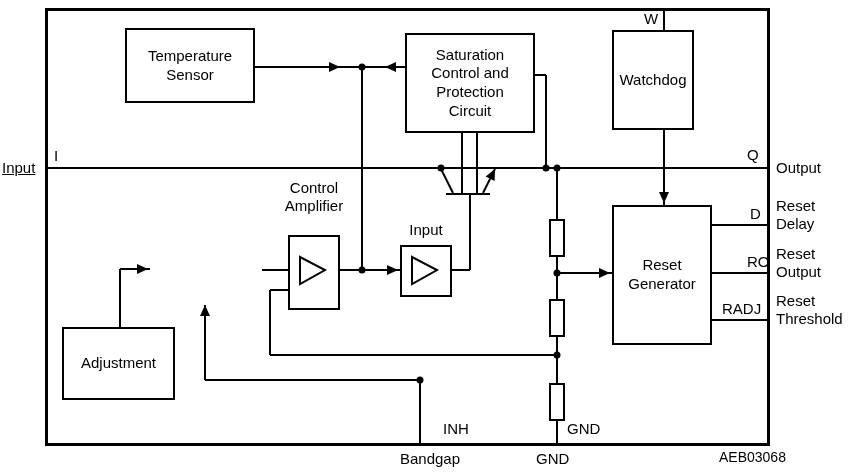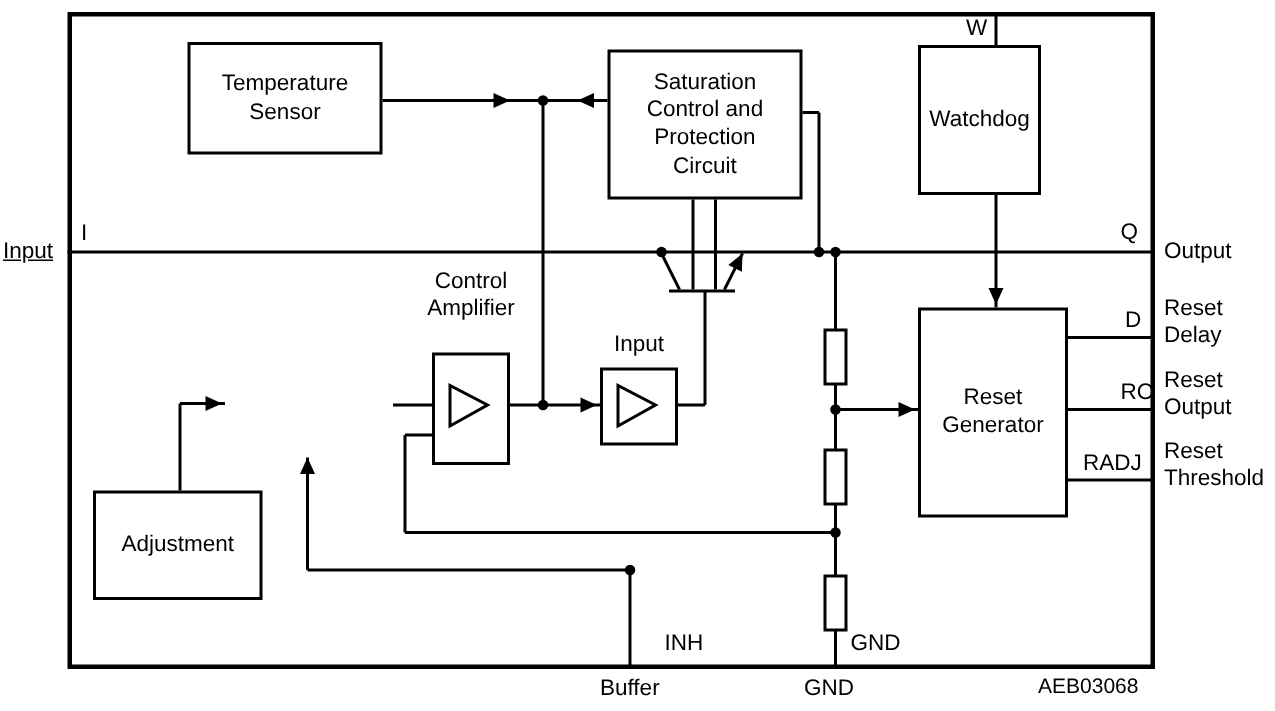--- a/index.html
+++ b/index.html
@@ -5,21 +5,21 @@
   html,body{margin:0;padding:0;background:#fff;}
   .canvas{position:relative;width:850px;height:474px;background:#fff;overflow:hidden;
           font-family:"Liberation Sans",sans-serif;color:#000;}
   .frame{position:absolute;left:45px;top:8px;width:725px;height:438px;
          border:3px solid #000;box-sizing:border-box;background:#fff;}
   .box{position:absolute;border:2px solid #000;background:#fff;box-sizing:border-box;
        display:flex;align-items:center;justify-content:center;text-align:center;
        white-space:pre-line;font-size:15px;line-height:1.25;}
   .lbl{position:absolute;font-size:15px;line-height:1.2;white-space:pre-line;}
   .lbl.center{text-align:center;}
-  .small{font-size:14px;}
+  .small{font-size:14px;margin-left:27px;}
   svg.wires{position:absolute;left:0;top:0;width:850px;height:474px;pointer-events:none;}
   svg.wires line{stroke:#000;stroke-width:2;}
   svg.wires rect{stroke:#000;stroke-width:2;fill:#fff;}
   svg.wires circle{fill:#000;}
   svg.wires polygon.arrow{fill:#000;}
   svg.wires polygon.tri{fill:#fff;stroke:#000;stroke-width:2;}
 </style>
 </head>
 <body>
 
@@ -54,21 +54,21 @@
   <div class="lbl" style="left:776px;top:197px;">Reset
 Delay</div>
   <div class="lbl" style="left:747px;top:253px;">RO</div>
   <div class="lbl" style="left:776px;top:245px;">Reset
 Output</div>
   <div class="lbl" style="left:722px;top:300px;text-align:center;">RADJ</div>
   <div class="lbl" style="left:776px;top:292px;">Reset
 Threshold</div>
 
   <div class="lbl" style="left:427px;top:420px;margin-left:16px;">INH</div>
-  <div class="lbl" style="left:400px;top:450px;">Buffer</div>
+  <div class="lbl" style="left:400px;top:450px;">Bandgap</div>
   <div class="lbl" style="left:567px;top:420px;">GND</div>
   <div class="lbl" style="left:536px;top:450px;">GND</div>
   <div class="lbl small" style="left:692px;top:449px;">AEB03068</div>
 
   <svg class="wires" viewBox="0 0 850 474">
 
     <line x1="45" y1="168" x2="770" y2="168"></line>
 
     <line x1="255" y1="67" x2="405" y2="67"></line>
     <line x1="362" y1="67" x2="362" y2="270"></line>

